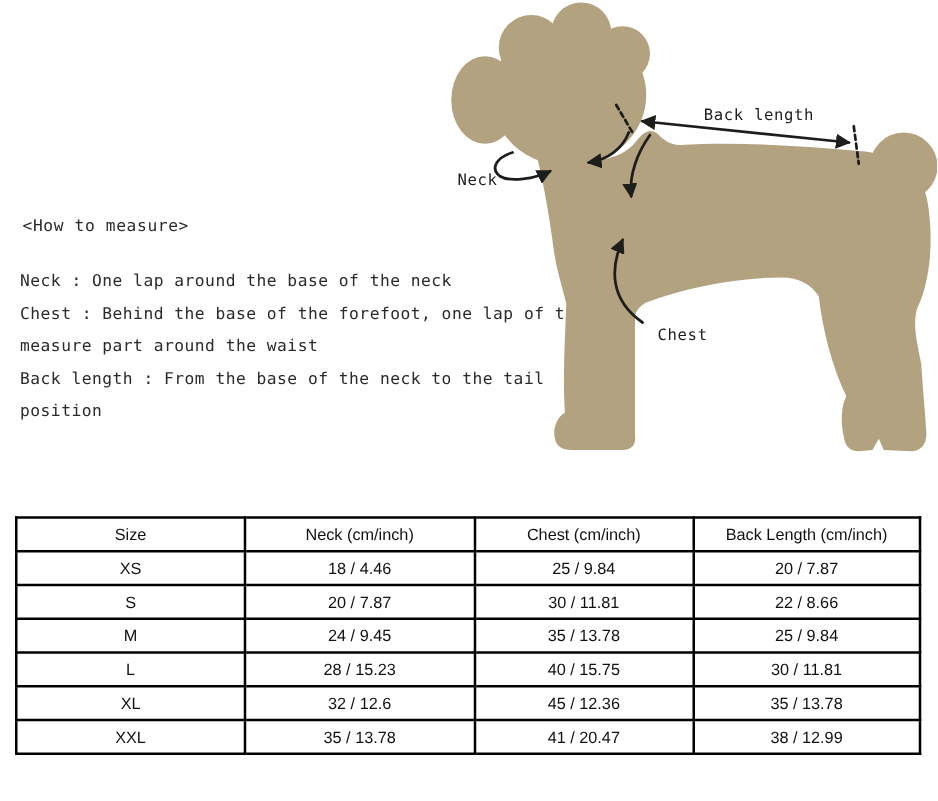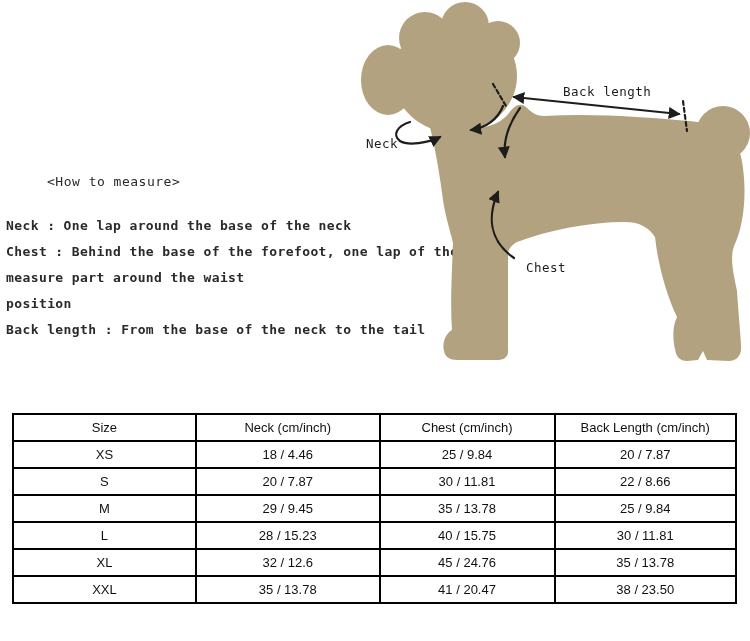--- a/index.html
+++ b/index.html
@@ -2,23 +2,23 @@
 <html><head>
 <meta charset="utf-8">
 <style>
   html,body{margin:0;padding:0;background:#fff;}
   #canvas{
     position:relative;width:750px;height:641px;background:#ffffff;overflow:hidden;
     font-family:"DejaVu Sans Mono","Liberation Mono",monospace;color:#222;
   }
   
   #measure-heading{
-    position:absolute;left:18px;top:174px;font-size:13px;letter-spacing:.5px;color:#2a2a2a;white-space:pre;margin-left:29px;
+    position:absolute;left:18px;top:174px;font-size:13px;letter-spacing:.5px;color:#2a2a2a;white-space:pre;
   }
-  #measure-lines{position:absolute;left:6px;top:213px;font-weight:bold;}
+  #measure-lines{position:absolute;left:16px;top:213px;}
   #measure-lines .mline{
     font-size:13px;line-height:26px;letter-spacing:.4px;color:#2a2a2a;white-space:pre;
   }
   
   #dog-diagram{position:absolute;left:330px;top:0px;width:420px;height:395px;}
   #dog-diagram svg{display:block;width:420px;height:395px;}
   .diagram-label{
     font-family:"DejaVu Sans Mono","Liberation Mono",monospace;
     font-size:12.5px;fill:#1d1d1b;letter-spacing:.5px;
   }
@@ -37,22 +37,22 @@
 </head>
 <body>
 
 <div id="canvas">
 
   <div id="measure-heading">&lt;How to measure&gt;</div>
   <div id="measure-lines">
     <div class="mline">Neck : One lap around the base of the neck</div>
     <div class="mline">Chest : Behind the base of the forefoot, one lap of the</div>
     <div class="mline">measure part around the waist</div>
+    <div class="mline">Back length : From the base of the neck to the tail</div>
     <div class="mline">position</div>
-    <div class="mline">Back length : From the base of the neck to the tail</div>
   </div>
 
   <div id="dog-diagram">
     <svg viewBox="0 0 420 395" xmlns="http://www.w3.org/2000/svg">
       <defs>
         <marker id="ah" viewBox="0 0 10 10" refX="8.5" refY="5" markerWidth="5.5" markerHeight="5.5" orient="auto-start-reverse">
           <path d="M0,0 L10,5 L0,10 z" fill="#1d1d1b"></path>
         </marker>
       </defs>
 
@@ -129,38 +129,38 @@
         <td>20 / 7.87</td>
       </tr>
       <tr>
         <td>S</td>
         <td>20 / 7.87</td>
         <td>30 / 11.81</td>
         <td>22 / 8.66</td>
       </tr>
       <tr>
         <td>M</td>
-        <td>29 / 9.45</td>
+        <td>24 / 9.45</td>
         <td>35 / 13.78</td>
         <td>25 / 9.84</td>
       </tr>
       <tr>
         <td>L</td>
         <td>28 / 15.23</td>
         <td>40 / 15.75</td>
         <td>30 / 11.81</td>
       </tr>
       <tr>
         <td>XL</td>
         <td>32 / 12.6</td>
-        <td>45 / 24.76</td>
+        <td>45 / 12.36</td>
         <td>35 / 13.78</td>
       </tr>
       <tr>
         <td>XXL</td>
         <td>35 / 13.78</td>
         <td>41 / 20.47</td>
-        <td>38 / 23.50</td>
+        <td>38 / 12.99</td>
       </tr>
     </tbody>
   </table>
 
 </div>
 
 </body></html>

